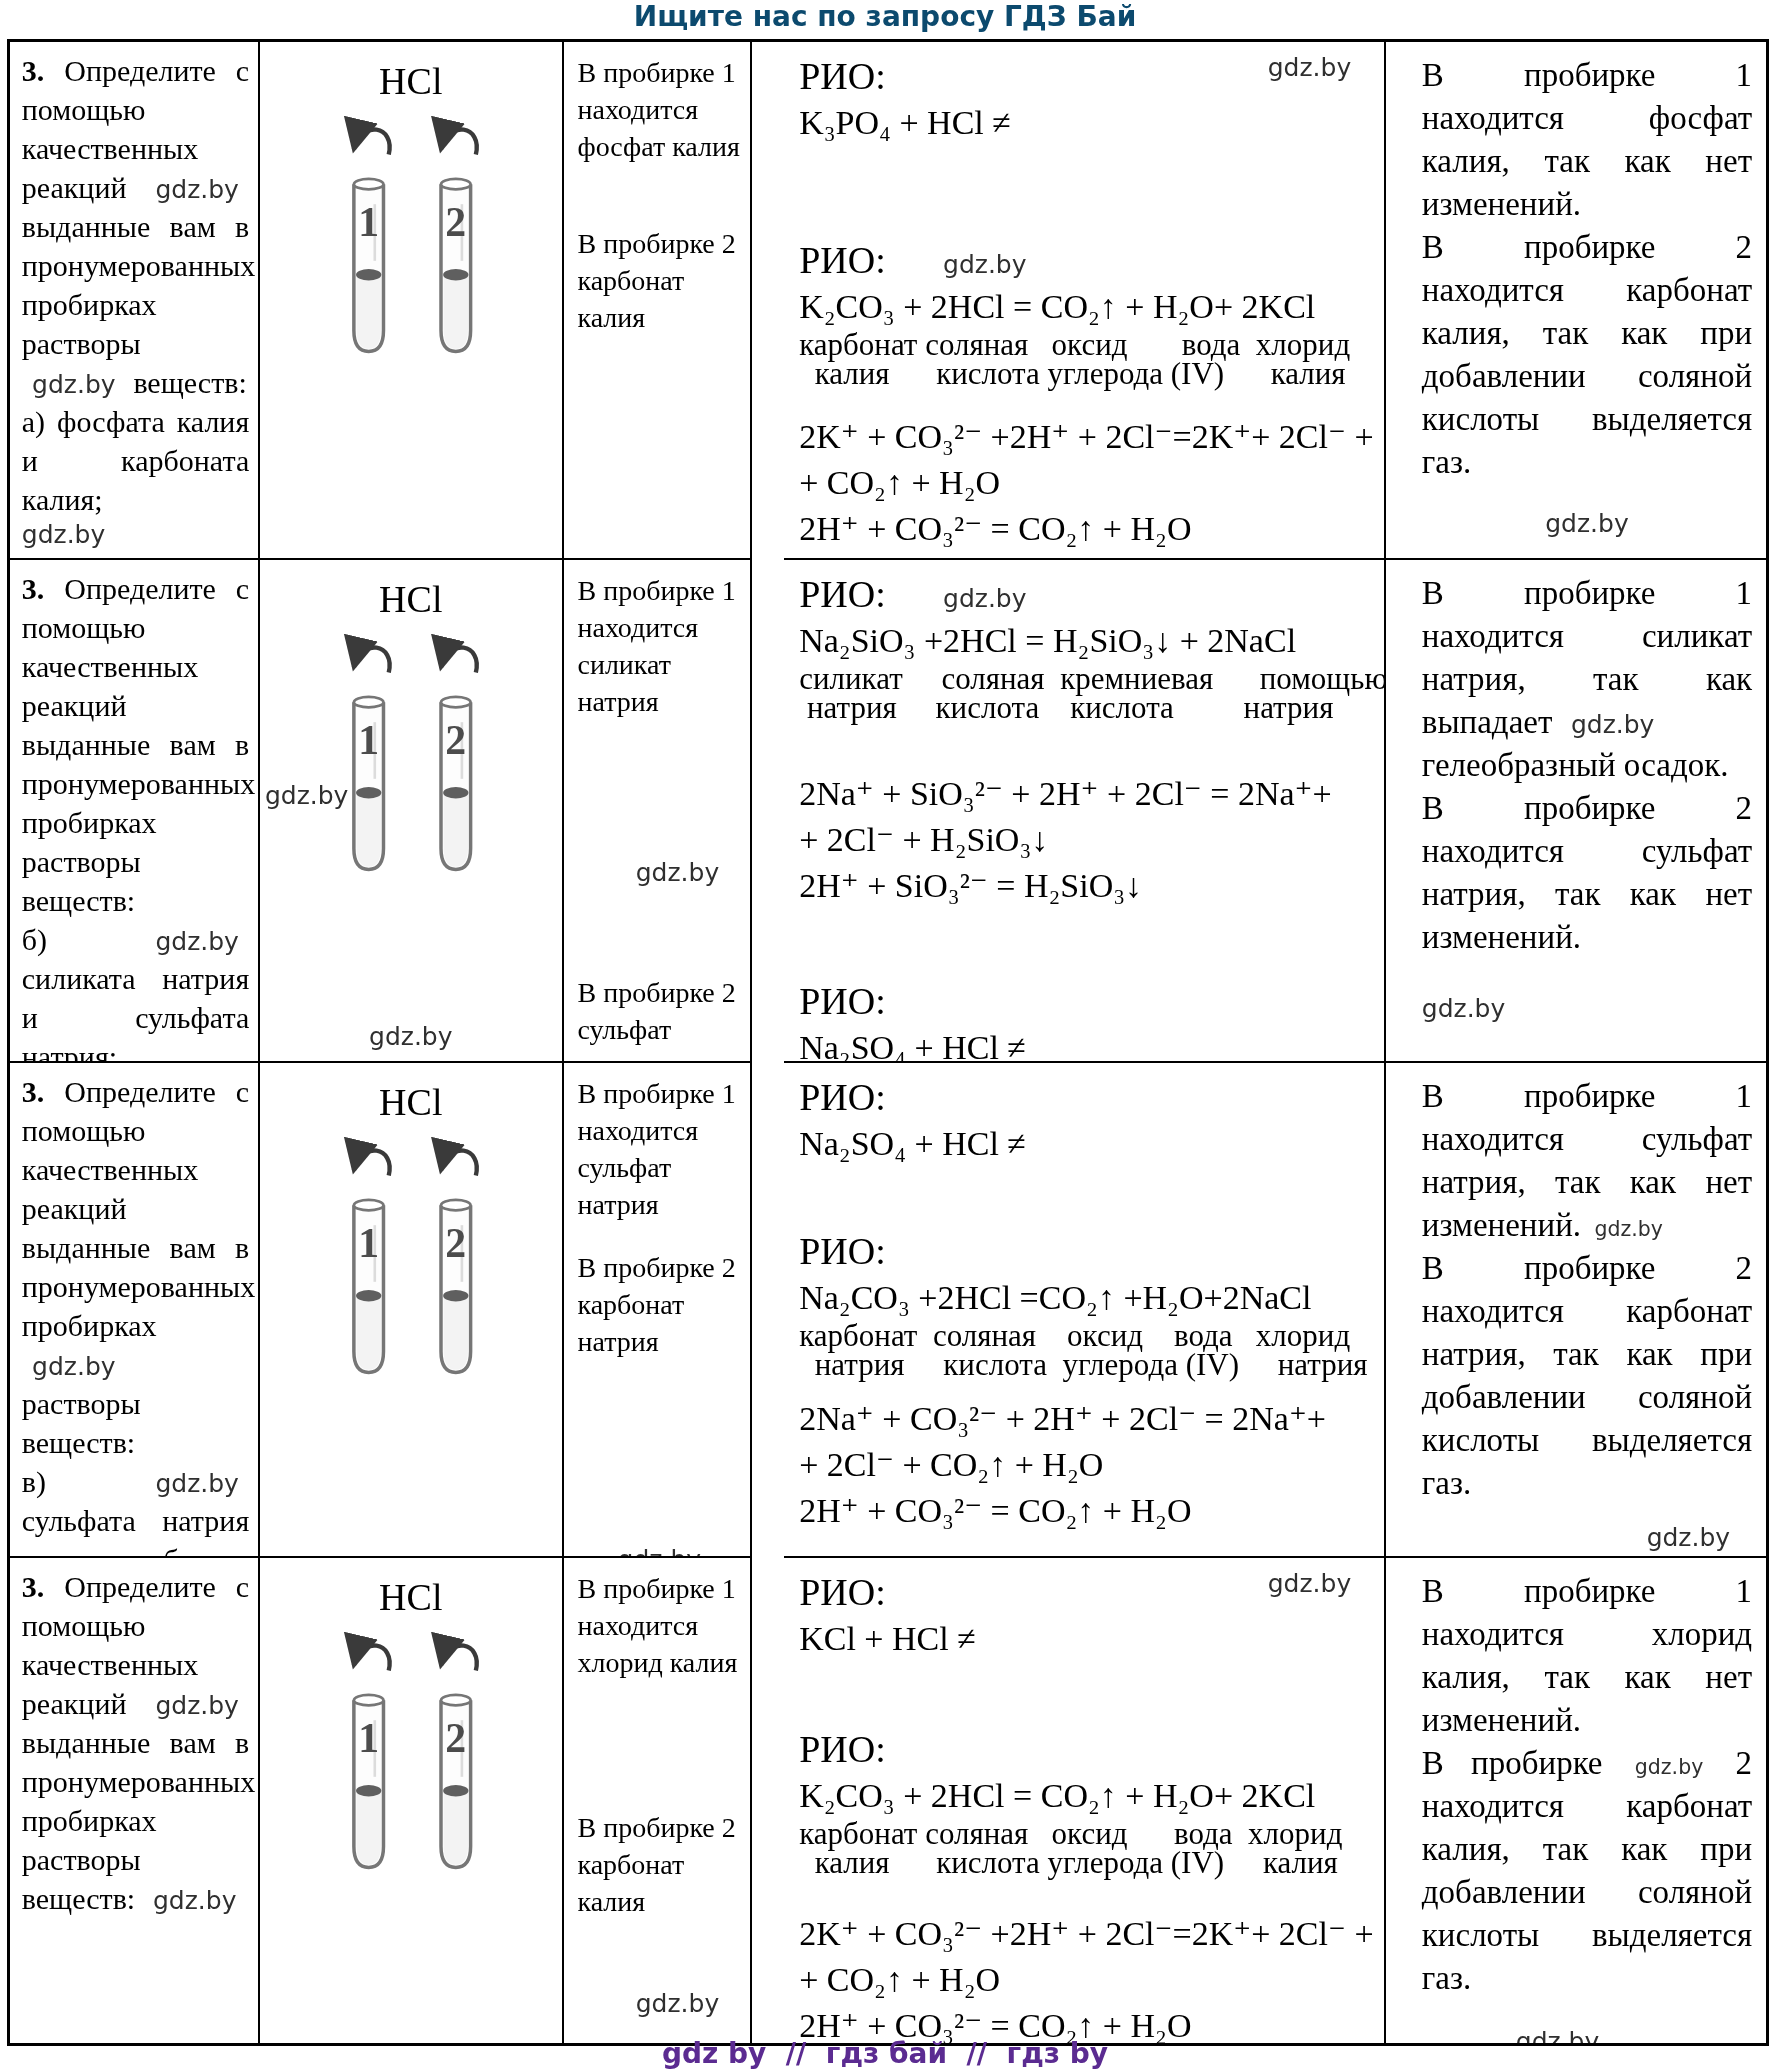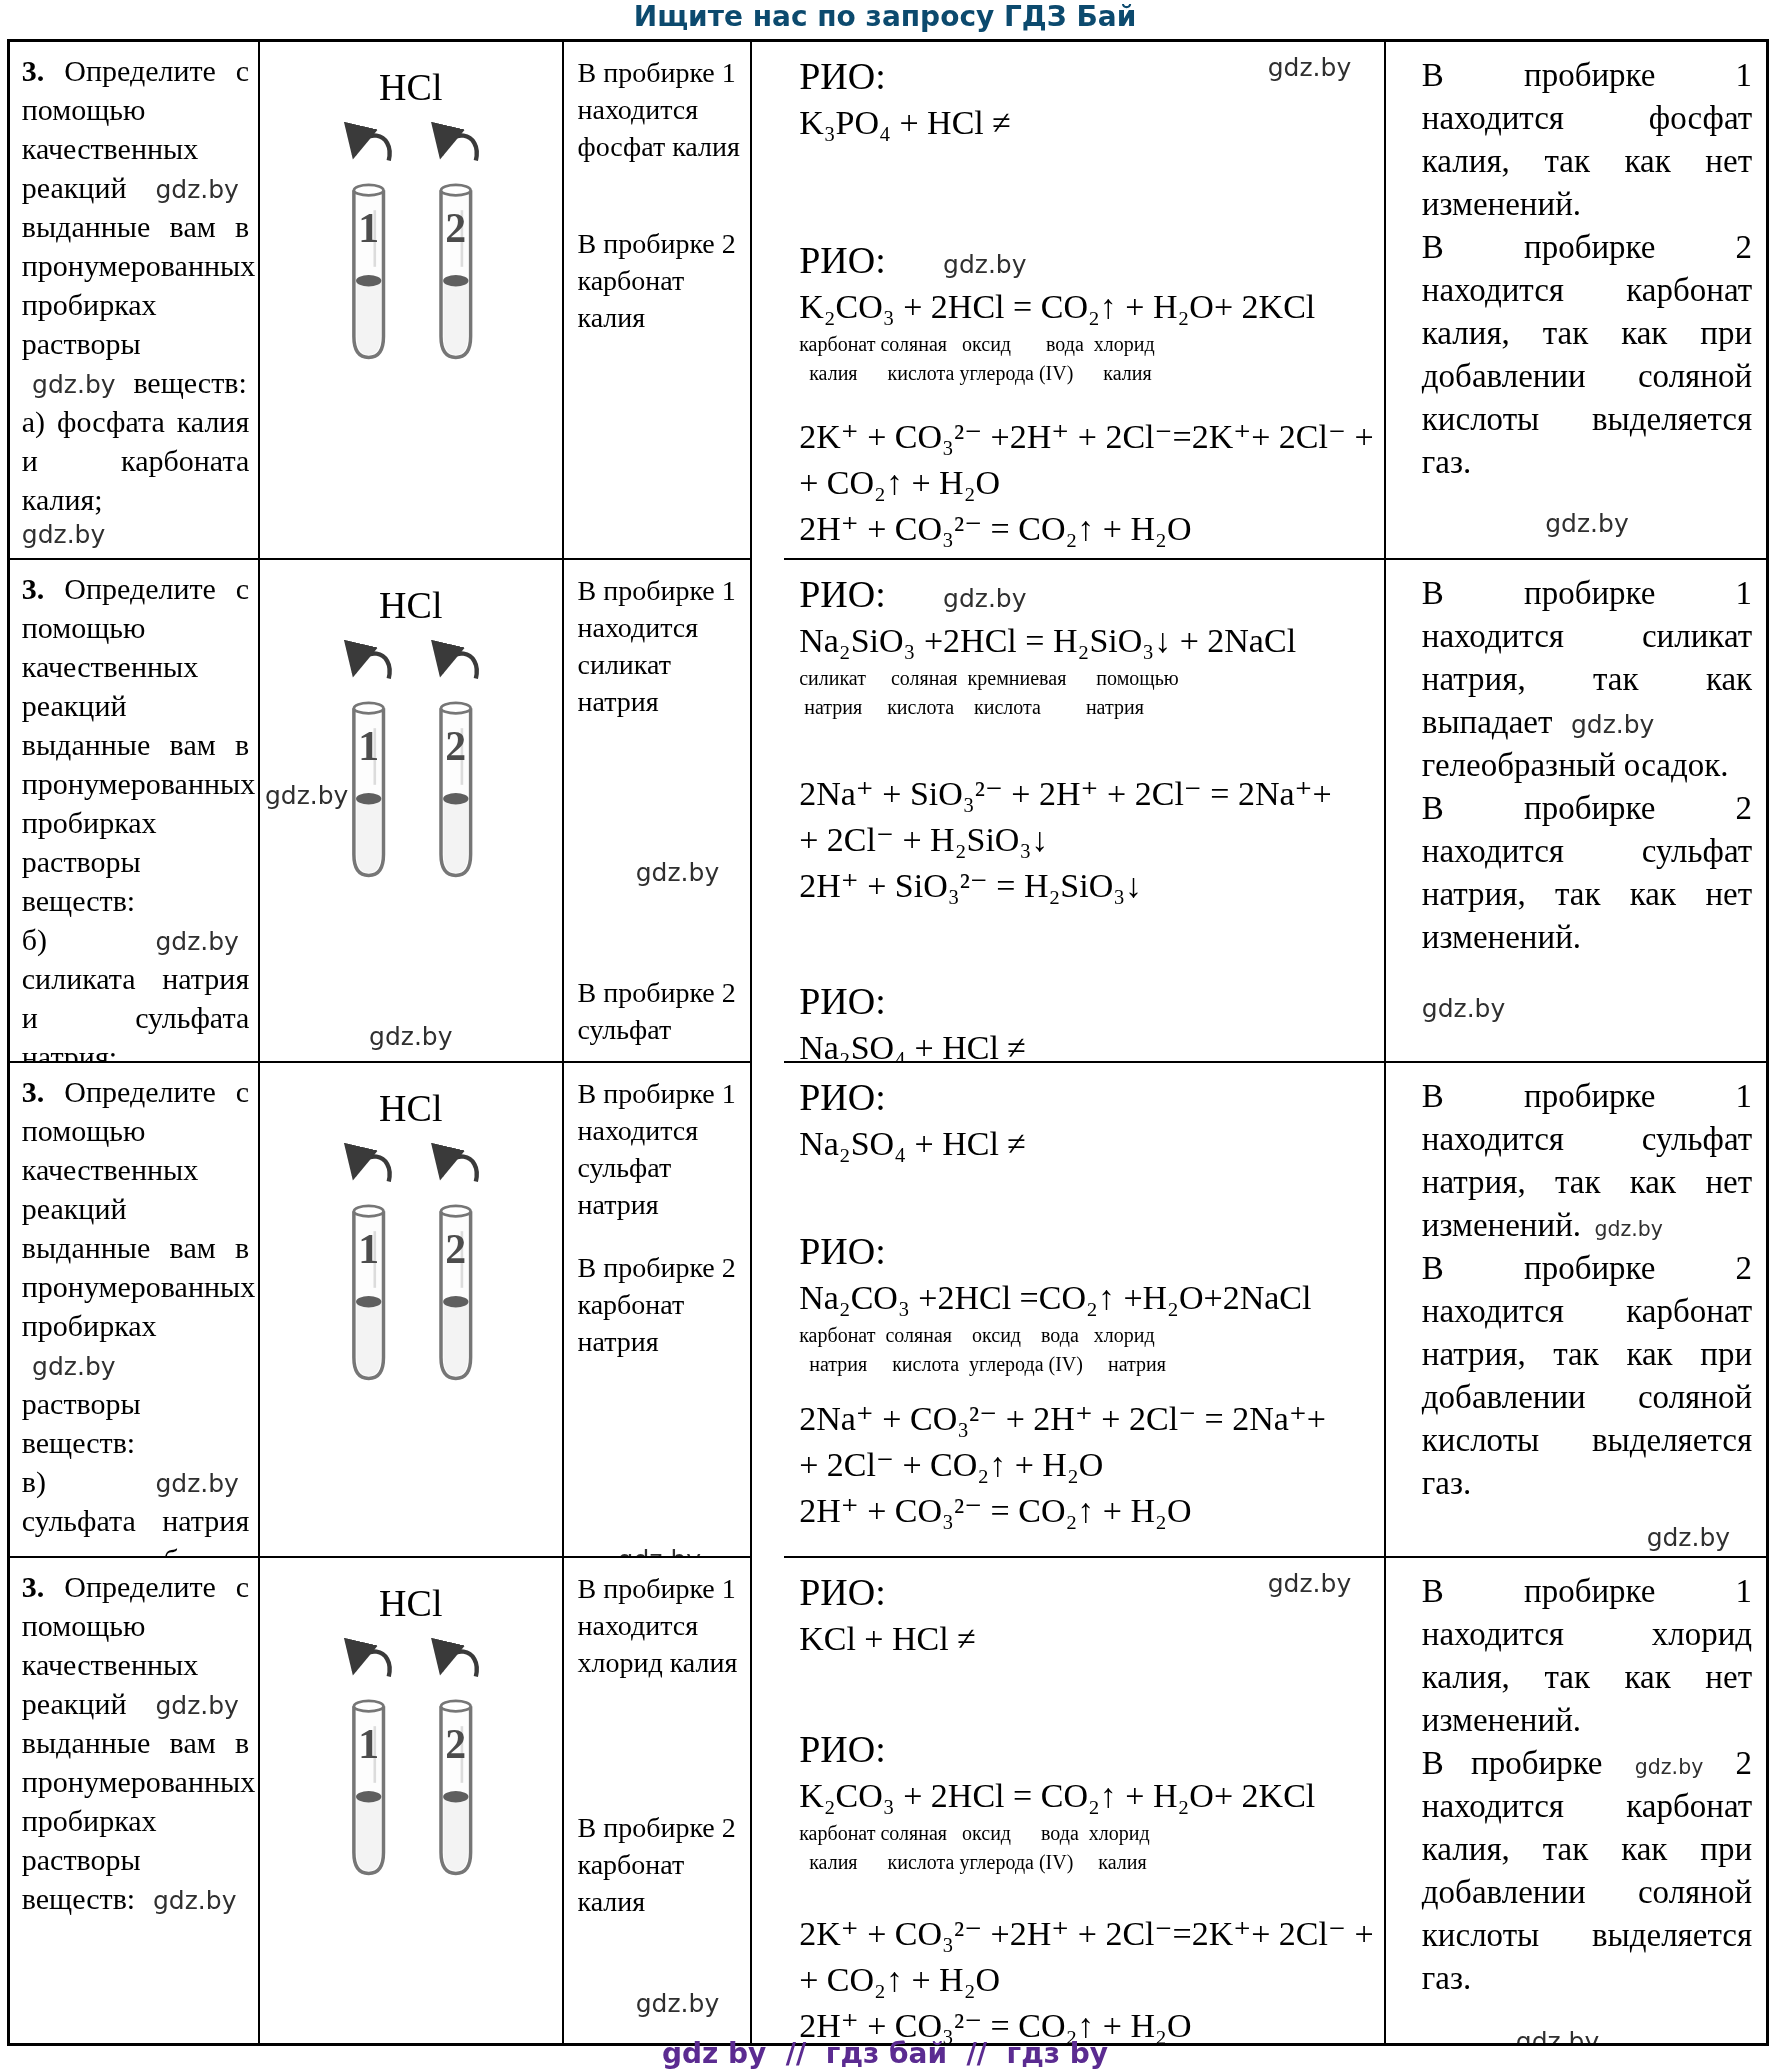--- a/index.html
+++ b/index.html
@@ -24,36 +24,36 @@
   .c3{padding:12px 8.6px 8.6px 13.7px;}
   .c4{padding:10.3px 8.6px 8.6px 15.4px;margin-left:32px;}
   .c5{padding:12px 13.7px 8.6px 15.4px;}
   .para{text-align:justify;}
   .c1 .para{font-size:30px;line-height:39px;}
   .c5 .para{font-size:33px;line-height:43px;}
   .bold{font-weight:700;}
   .plain{font-size:28px;line-height:37px;}
   .rio{font-size:38px;line-height:48px;}
   .formula{font-size:34px;line-height:46px;}
-  .sublabel{font-size:20px;line-height:29px;white-space:pre;}
+  .sublabel{font-size:31px;line-height:29px;white-space:pre;}
   .gap{flex:0 0 auto;}
   .wm{font-family:"DejaVu Sans","Liberation Sans",sans-serif;color:#2f2f2f;
       font-size:25px;line-height:31px;font-weight:500;}
   .wm.inline{padding:0 10.3px;white-space:nowrap;}
   .wm.small{font-size:20.5px;padding:0 5.1px;}
   .wm.gap-l{margin-left:47px;}
   .wm.right{float:right;margin-right:24px;}
   .wm.block{flex:0 0 auto;}
   .al-left{text-align:left;}
   .al-left-indent{text-align:left;margin-left:94px;}
   .al-center{text-align:center;}
   .al-right{text-align:right;padding-right:22px;}
   .pos-mid-left{position:absolute;left:5.1px;top:44%;}
   .pos-bottom-center{position:absolute;left:50%;transform:translateX(-50%);bottom:8.6px;}
-  .reagent-title{font-size:38px;line-height:43px;text-align:center;margin-top:17px;}
+  .reagent-title{font-size:38px;line-height:43px;text-align:center;margin-top:11px;}
   .tubes{width:201px;height:257px;display:block;margin-top:1.7px;}
   .tube-num{font-family:"Liberation Serif","DejaVu Serif",serif;font-weight:700;
             font-size:48px;fill:#4c4c4c;}
   .c2-extra{align-self:stretch;}
 </style>
 </head>
 <body>
 
 <div class="header" style="color: #0c4a6e;">Ищите нас по запросу ГДЗ Бай</div>
 

